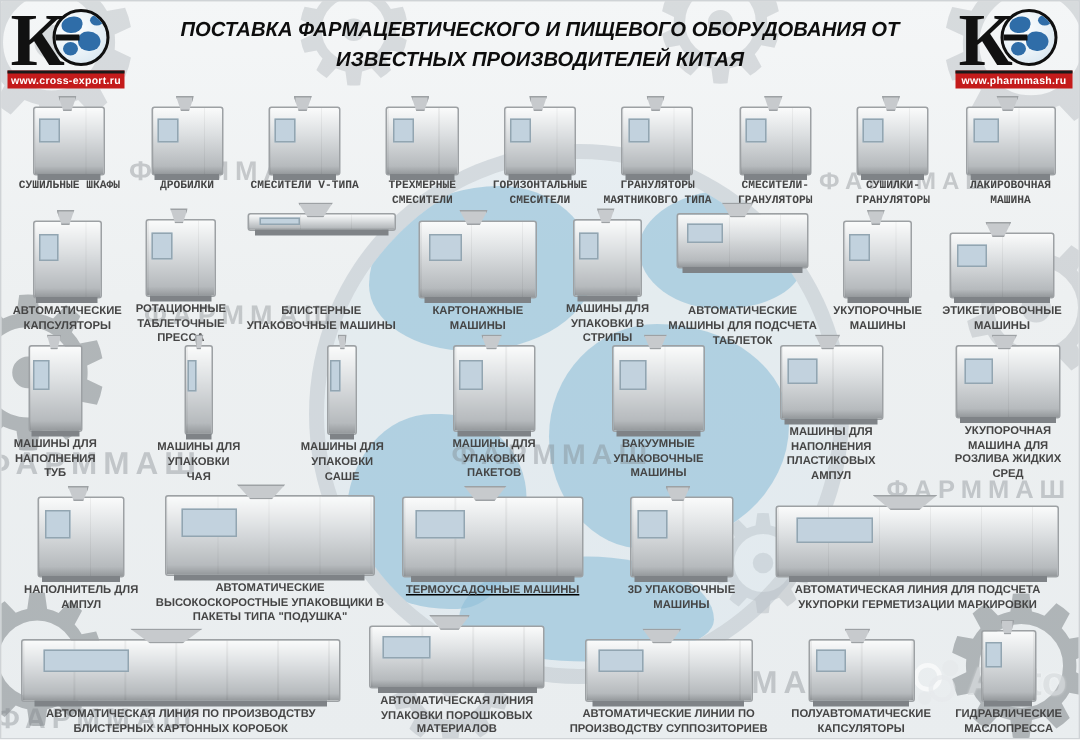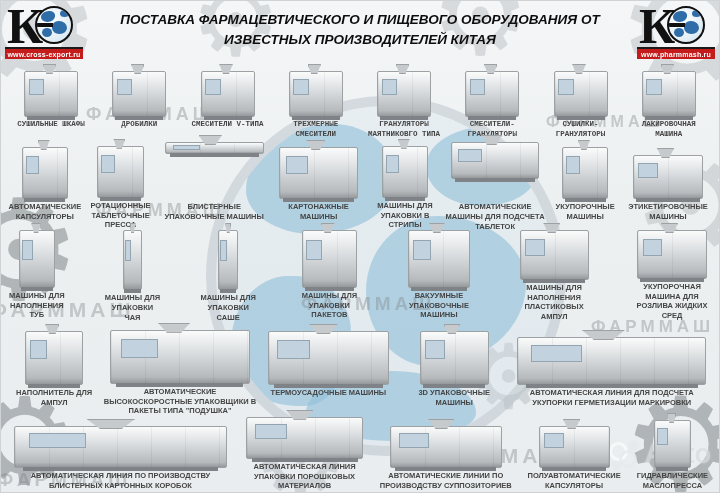--- a/index.html
+++ b/index.html
@@ -90,21 +90,21 @@
   .row5 .item:nth-child(2) .machine{width:84%;}
   .row5 .item:nth-child(3) .machine{width:80%;}
   .row5 .item:nth-child(5) .machine{width:45%;height:46px;}
 
   
   .row2 .item:nth-child(3){flex-grow:1.5;gap:45px;} .row2 .item:nth-child(4){flex-grow:1.3;}
   .row2 .item:nth-child(6){flex-grow:1.4;gap:20px;} .row2 .item:nth-child(8){flex-grow:1.2;}
   .row3 .item:nth-child(4){flex-grow:1.2;} .row3 .item:nth-child(5){flex-grow:1.3;}
   .row3 .item:nth-child(6){flex-grow:1.4;align-items:center;} .row3 .item:nth-child(7){flex-grow:1.4;}
   .row4 .item:nth-child(1){flex-grow:1;} .row4 .item:nth-child(2){flex-grow:1.7;}
-  .row4 .item:nth-child(3){flex-grow:1.5;} .row4 .item:nth-child(4){flex-grow:1.2;}
+  .row4 .item:nth-child(3){flex-grow:1.5;text-decoration:underline;} .row4 .item:nth-child(4){flex-grow:1.2;}
   .row4 .item:nth-child(5){flex-grow:2.2;}
   .row5 .item:nth-child(1){flex-grow:2.6;} .row5 .item:nth-child(2){flex-grow:1.6;}
   .row5 .item:nth-child(3){flex-grow:1.6;} .row5 .item:nth-child(4){flex-grow:1.3;}
   .row5 .item:nth-child(5){flex-grow:0.9;}
 </style>
 </head>
 <body>
 
 <div class="poster">
 
@@ -213,20 +213,28 @@
             <i class="m-base"></i>
           </div>
           <div class="lbl">ТРЕХМЕРНЫЕ СМЕСИТЕЛИ</div>
         </div>
         <div class="item">
           <div class="machine">
             <i class="m-top"></i>
             <i class="m-body"></i>
             <i class="m-base"></i>
           </div>
+          <div class="lbl">ГОРИЗОНТАЛЬНЫЕ СМЕСИТЕЛИ</div>
+        </div>
+        <div class="item">
+          <div class="machine">
+            <i class="m-top"></i>
+            <i class="m-body"></i>
+            <i class="m-base"></i>
+          </div>
           <div class="lbl">ГРАНУЛЯТОРЫ МАЯТНИКОВГО ТИПА</div>
         </div>
         <div class="item">
           <div class="machine">
             <i class="m-top"></i>
             <i class="m-body"></i>
             <i class="m-base"></i>
           </div>
           <div class="lbl">СМЕСИТЕЛИ-ГРАНУЛЯТОРЫ</div>
         </div>

